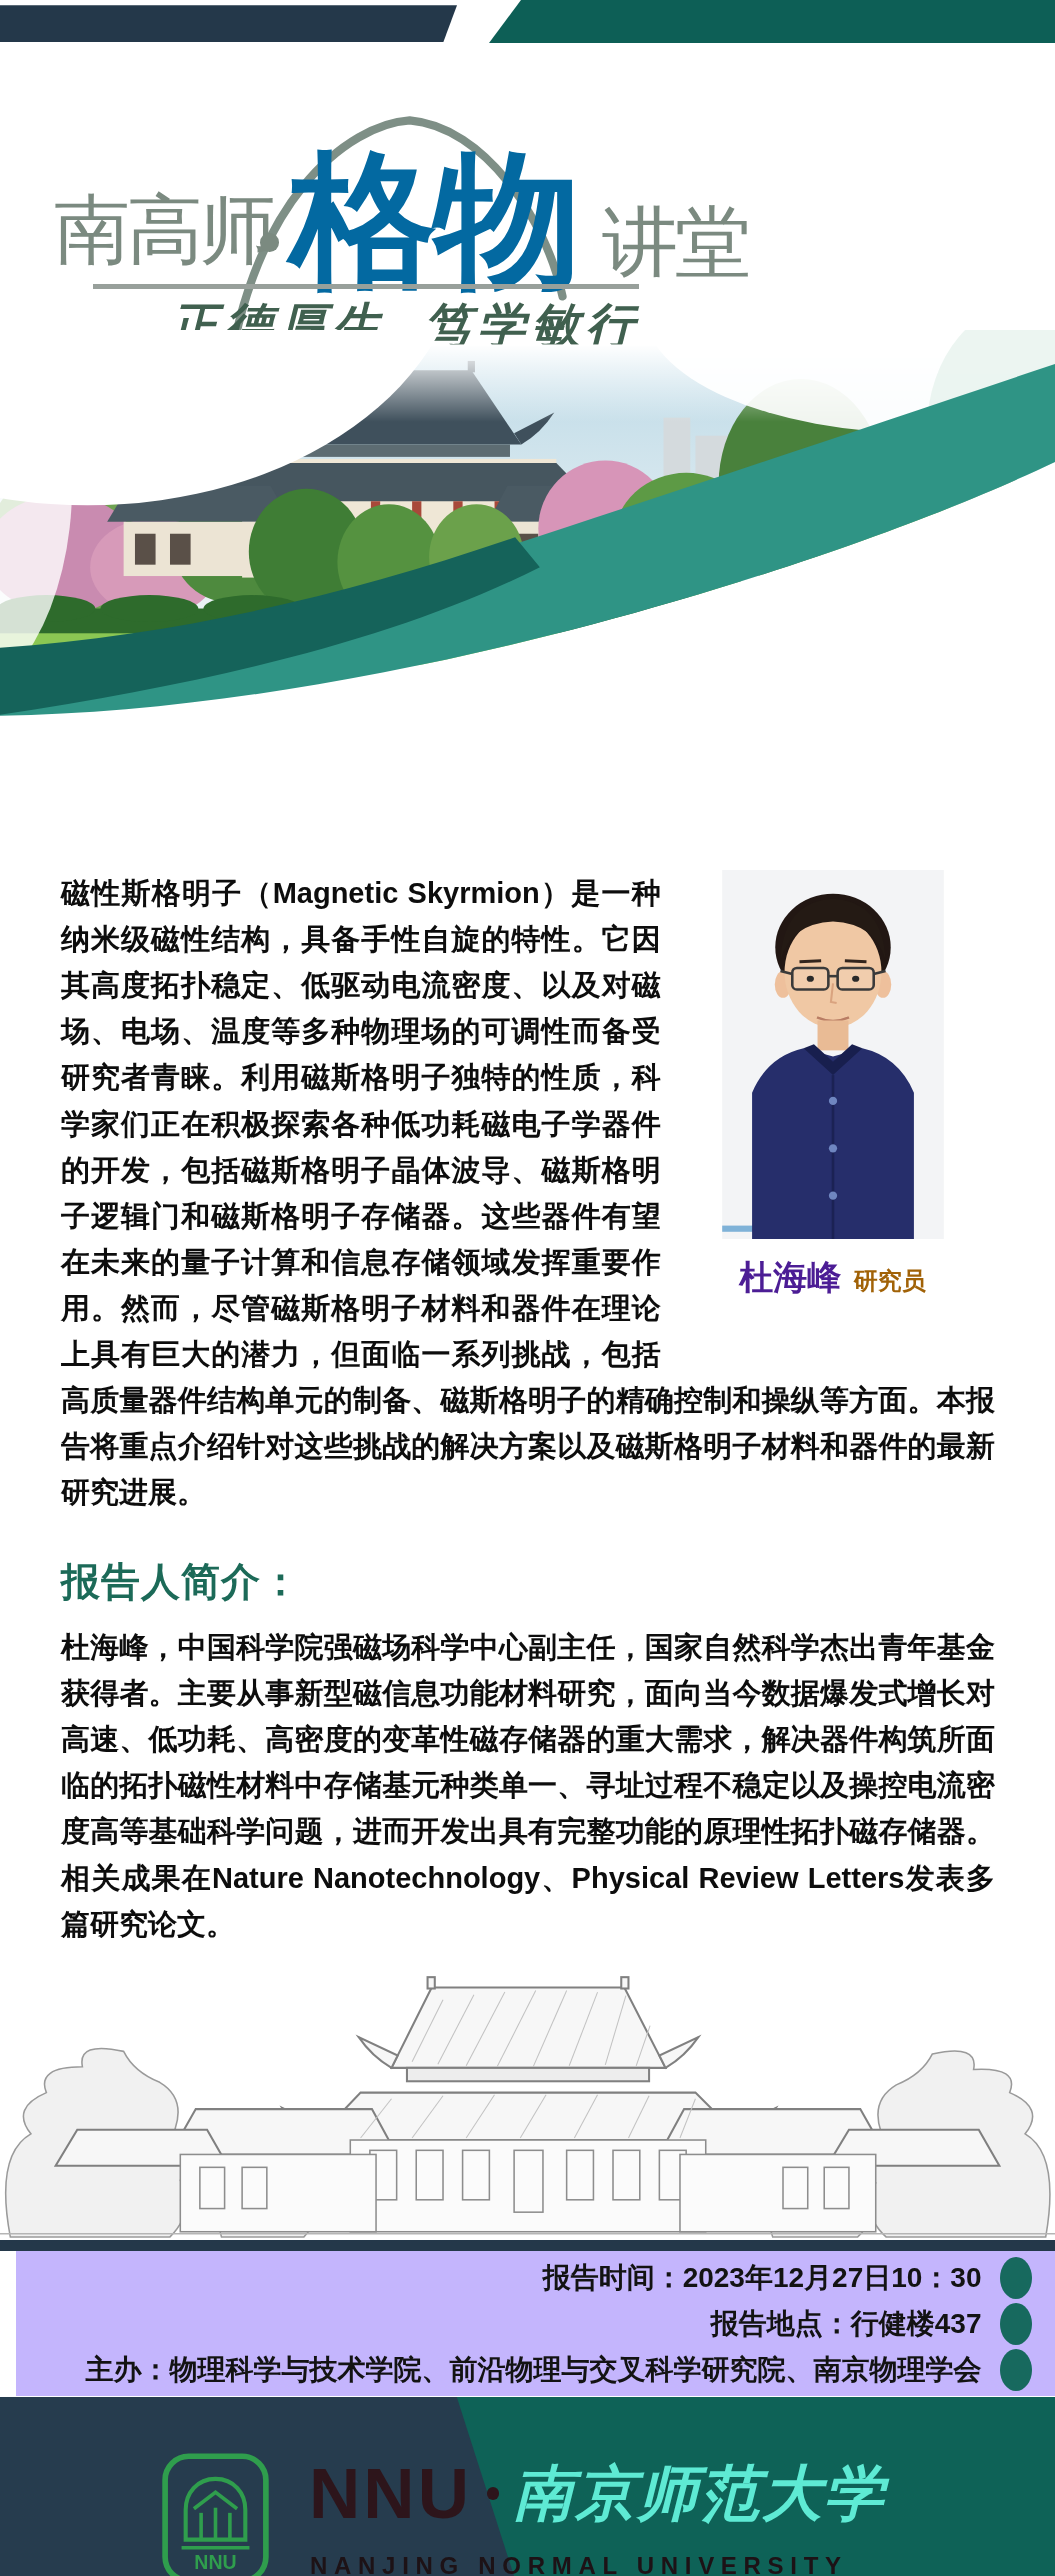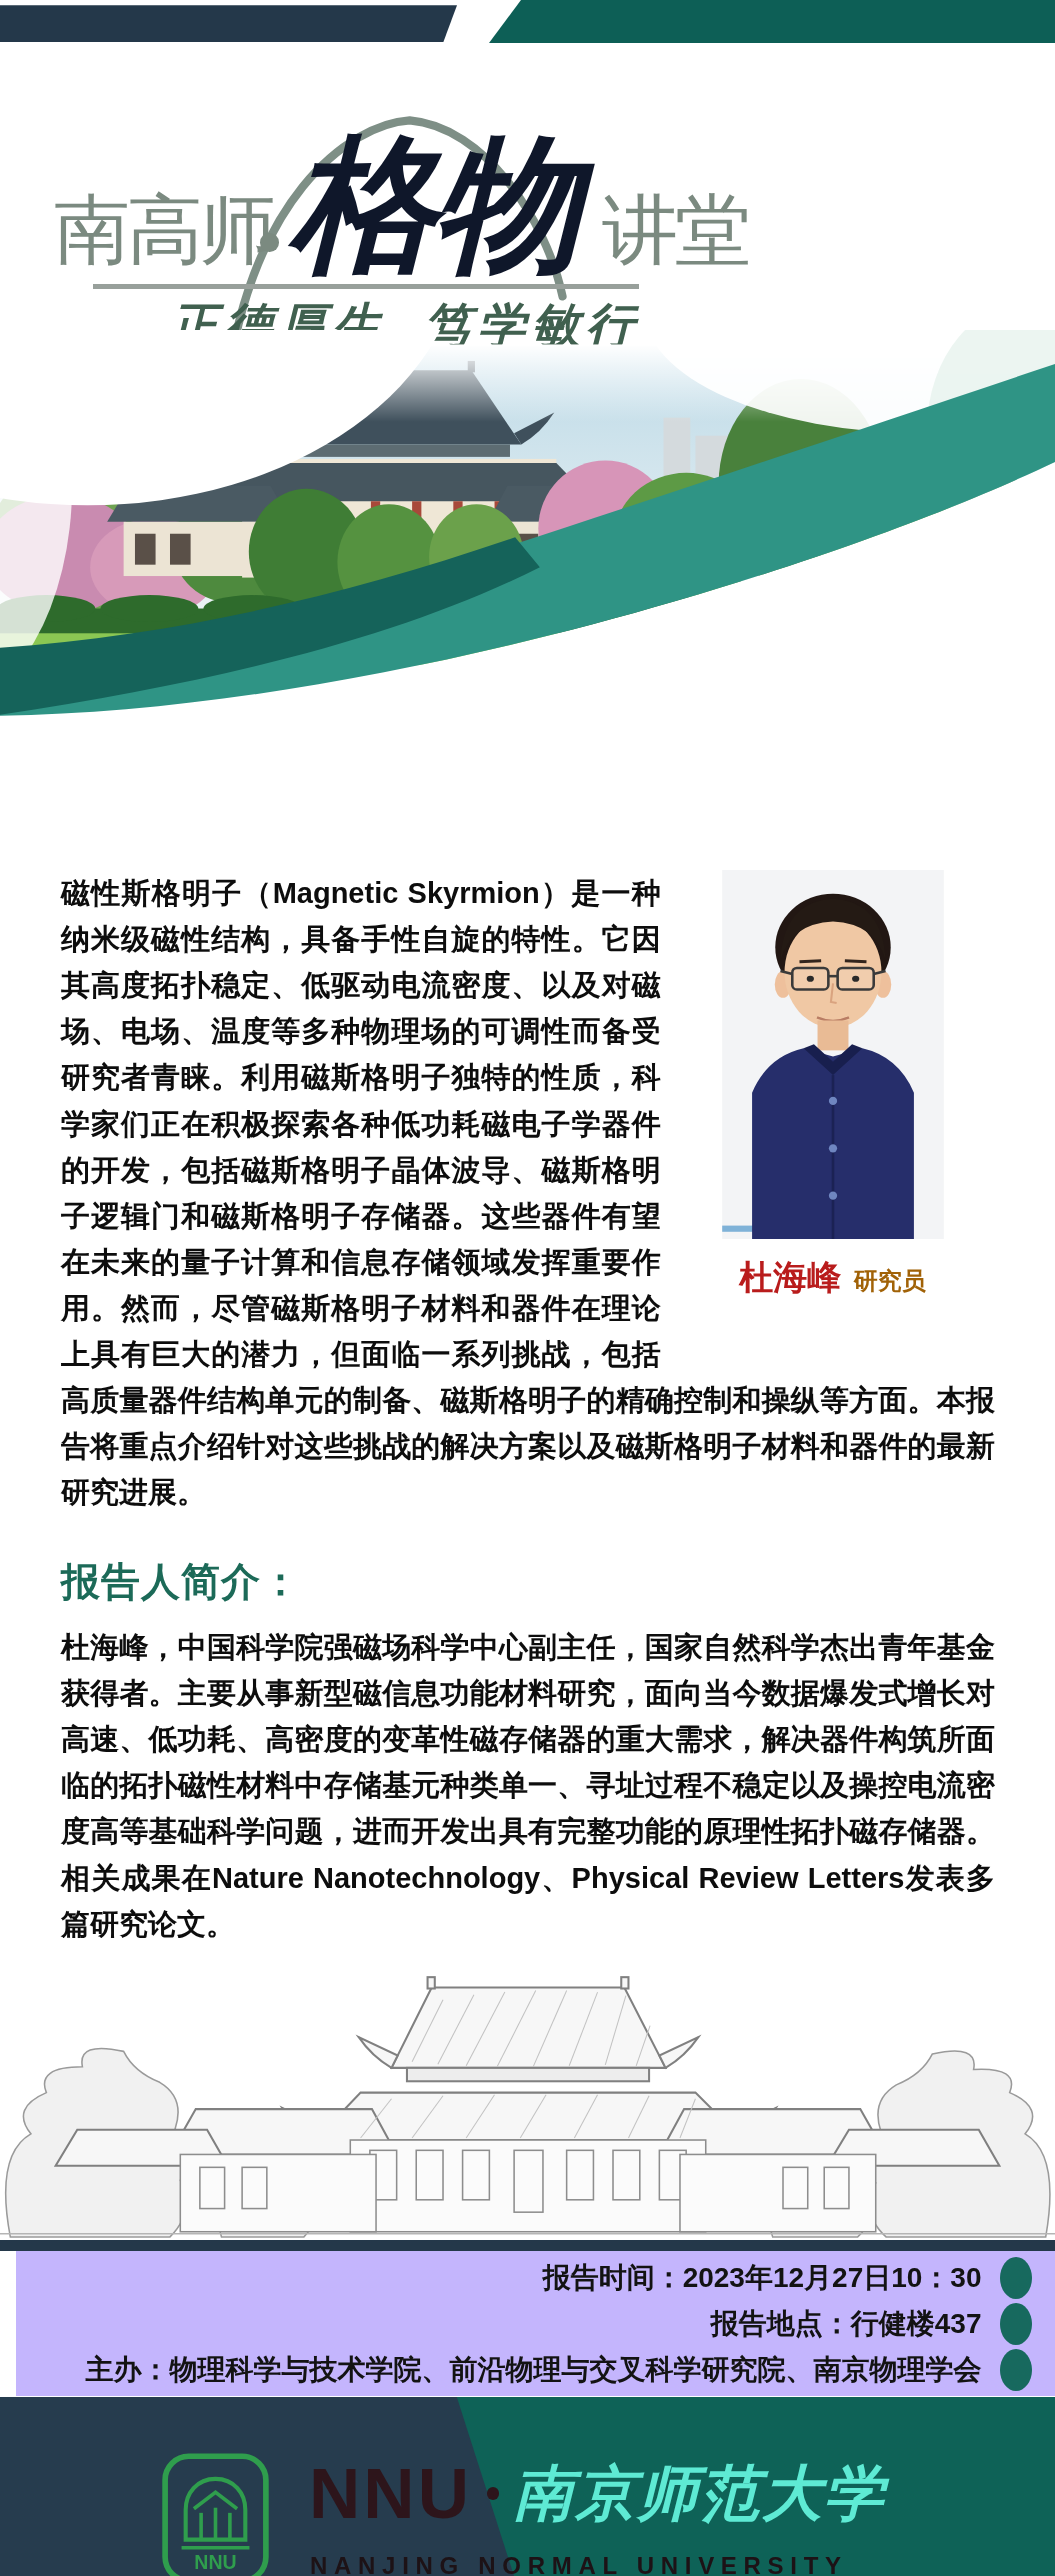--- a/index.html
+++ b/index.html
@@ -20,29 +20,29 @@
     background: #0d5f56;
     clip-path: polygon(32px 0, 100% 0, 100% 100%, 0 100%);
   }
   
   .arch-svg { position: absolute; left: 196px; top: 106px; width: 412px; height: 319px; }
   .brand-left, .brand-right {
     position: absolute; font-size: 76px; font-weight: 400; color: #7b8a80;
     letter-spacing: -3.1px; line-height: 1;
   }
   .brand-left { left: 54px; top: 192px; }
-  .brand-right { left: 602px; top: 192px; }
+  .brand-right { left: 602px; top: 204px; }
   .brand-dot {
     position: absolute; left: 260px; top: 233px; width: 18.5px; height: 18.5px;
     border-radius: 50%; background: #7b8a80;
   }
   .brand-green {
-    position: absolute; left: 290px; top: 136px; font-size: 147px; line-height: 0.95;
+    position: absolute; left: 290px; top: 152px; font-size: 147px; line-height: 0.95;
     font-family: "Liberation Serif", "DejaVu Serif", serif;
-    font-weight: 800; font-style: italic; color: #0f172a; letter-spacing: -3.1px;
+    font-weight: 800; color: #0369a1; letter-spacing: -3.1px;
   }
   .brand-divider {
     position: absolute; left: 93px; top: 284px; width: 546px; height: 4.6px;
     background: #98a09b;
   }
   .brand-motto {
     position: absolute; left: 170px; top: 302px; font-size: 48px; line-height: 1;
     font-family: "Liberation Serif", "DejaVu Serif", serif;
     font-weight: 800; font-style: italic; color: #40604f; letter-spacing: 6.2px;
     white-space: pre;
@@ -64,21 +64,21 @@
   .body-text {
     font-size: 29px; line-height: 1.59; font-weight: 600; color: #0d0d0d;
     text-align: justify;
   }
   .speaker-box {
     float: right; width: 325px; height: 473px; margin-left: 9.3px;
     display: flex; flex-direction: column; align-items: center;
   }
   .speaker-photo-svg { width: 222px; height: 369px; display: block; }
   .speaker-caption { margin-top: 11.3px; display: flex; align-items: baseline; gap: 12.4px; }
-  .speaker-name { font-size: 34px; font-weight: 700; color: #b91c1c; }
+  .speaker-name { font-size: 34px; font-weight: 700; color: #4c1d95; }
   .speaker-title { font-size: 24px; font-weight: 600; color: #a16207; }
   .bio-heading { margin-top: 39px; }
   
   .sketch-svg { position: absolute; left: 0; top: 1938px; width: 1055px; height: 302px; display: block; }
   
   .band-navy-thin { position: absolute; left: 0; top: 2240px; width: 100%; height: 11.3px; background: #24384a; }
   .band-gray {
     position: absolute; left: 16px; top: 2251px; width: 100%; height: 145px;
     background: #c4b5fd; display: flex; flex-direction: column; justify-content: center;
     gap: 1px; padding-right: 39px;

